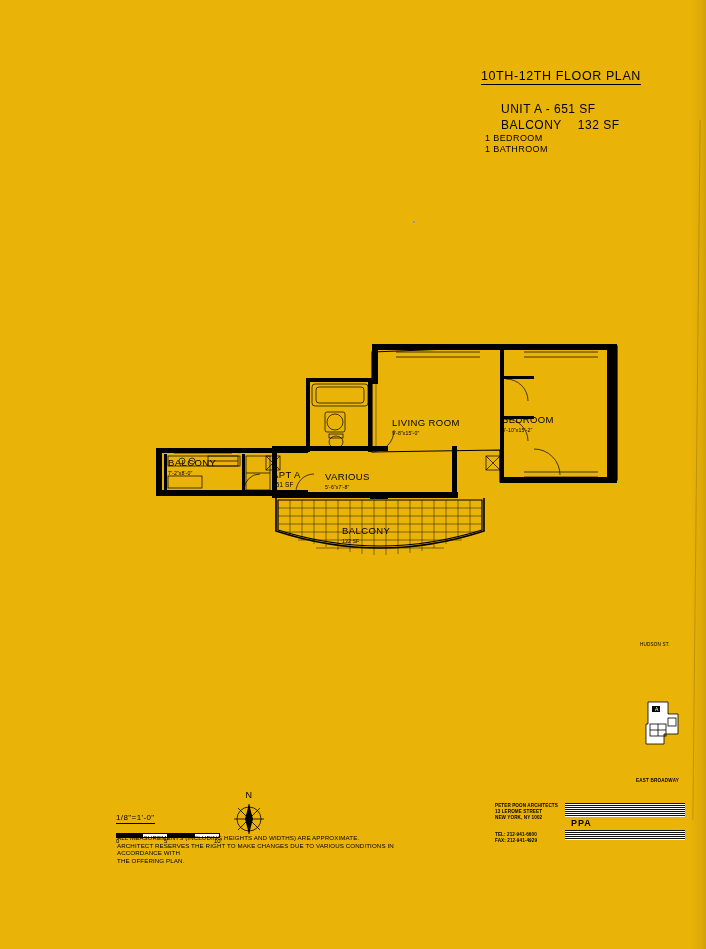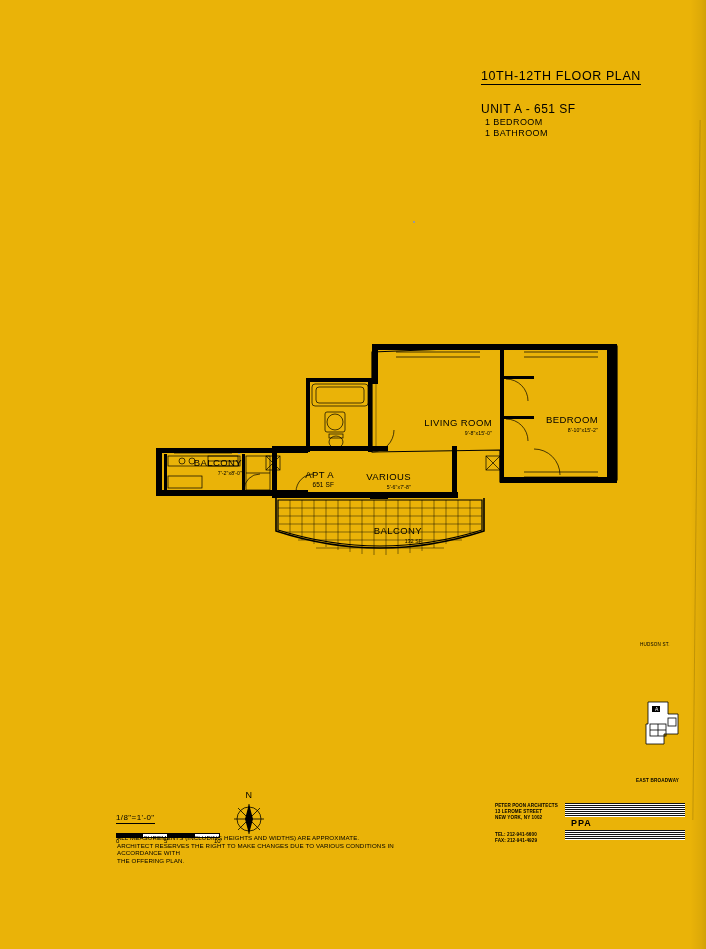--- a/index.html
+++ b/index.html
@@ -52,20 +52,21 @@
     border-bottom: 1.5px solid #000;
     display: inline-block;
     padding-bottom: 1px;
     white-space: nowrap;
   }
   .unit-lines {
     margin-top: 16px;
     font-size: 12px;
     letter-spacing: 0.5px;
     line-height: 16px;
+    margin-left: 20px;
   }
   .unit-line {
     white-space: nowrap;
   }
   .unit-line .val {
     display: inline-block;
     min-width: 54px;
     text-align: right;
   }
   .room-counts {
@@ -83,21 +84,21 @@
     width: 520px;
     height: 260px;
   }
   .plan svg { display: block; }
 
   
   .lbl {
     position: absolute;
     font-size: 9px;
     letter-spacing: 0.4px;
-    text-align: right;
+    text-align: left;
     line-height: 10px;
     white-space: nowrap;
   }
   .lbl .big { font-size: 9.5px; }
   .lbl .dim { font-size: 5.2px; letter-spacing: 0.1px; }
 
   
   .scale-wrap {
     position: absolute;
     left: 116px;
@@ -226,20 +227,24 @@
 </style>
 </head>
 <body>
 
 <div class="page">
 
   <div class="title-block">
     <div class="title-main">10TH-12TH FLOOR PLAN</div>
     <div class="unit-lines">
       <div class="unit-line">UNIT A  -  651 SF</div>
+      <div class="unit-line">
+        <span>BALCONY</span>
+        <span class="val">132 SF</span>
+      </div>
     </div>
     <div class="room-counts">
       <div>1 BEDROOM</div>
       <div>1 BATHROOM</div>
     </div>
   </div>
 
   <div class="speck" style="left:413px;top:221px;width:2px;height:2px;"></div>
   <div class="speck" style="left:238px;top:452px;width:2px;height:2px;"></div>
 

